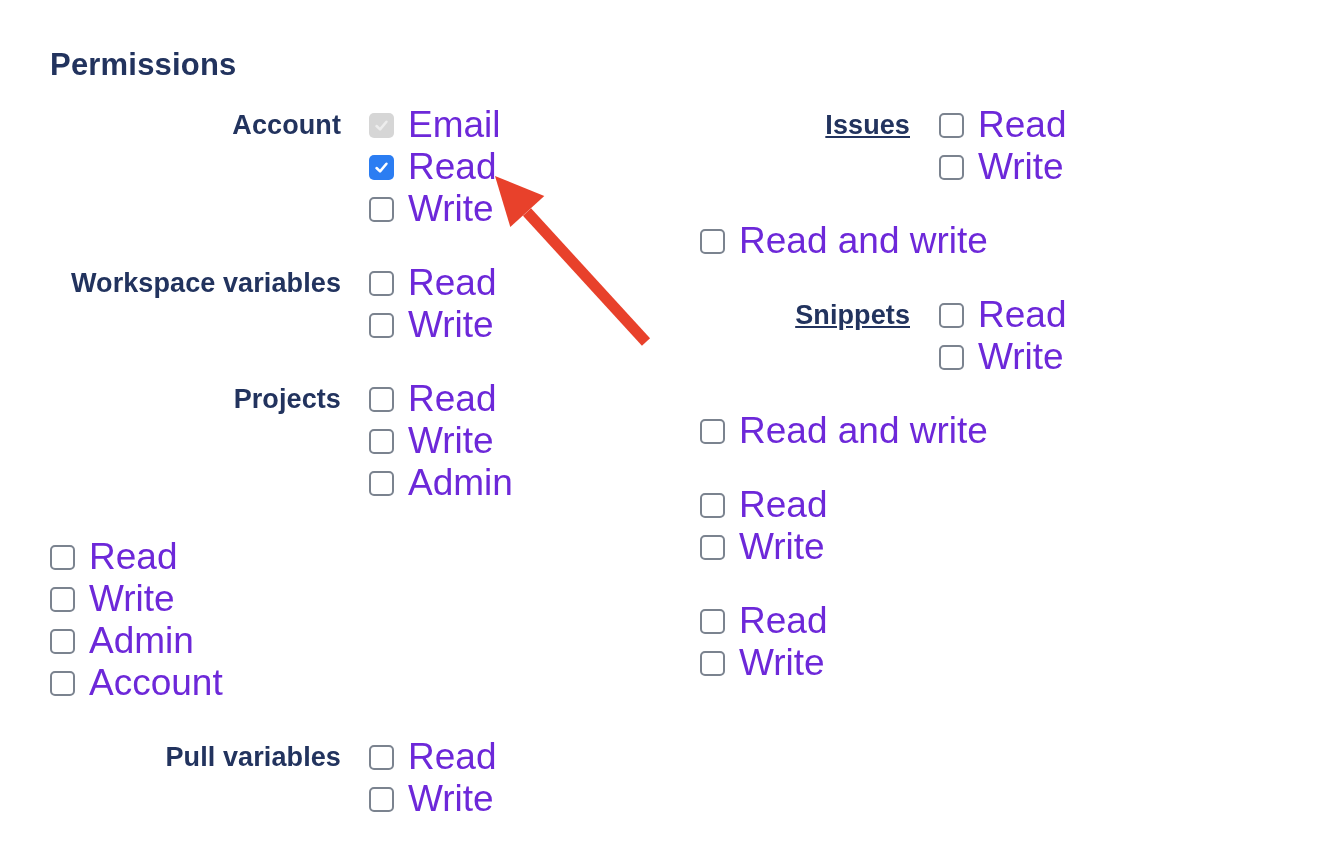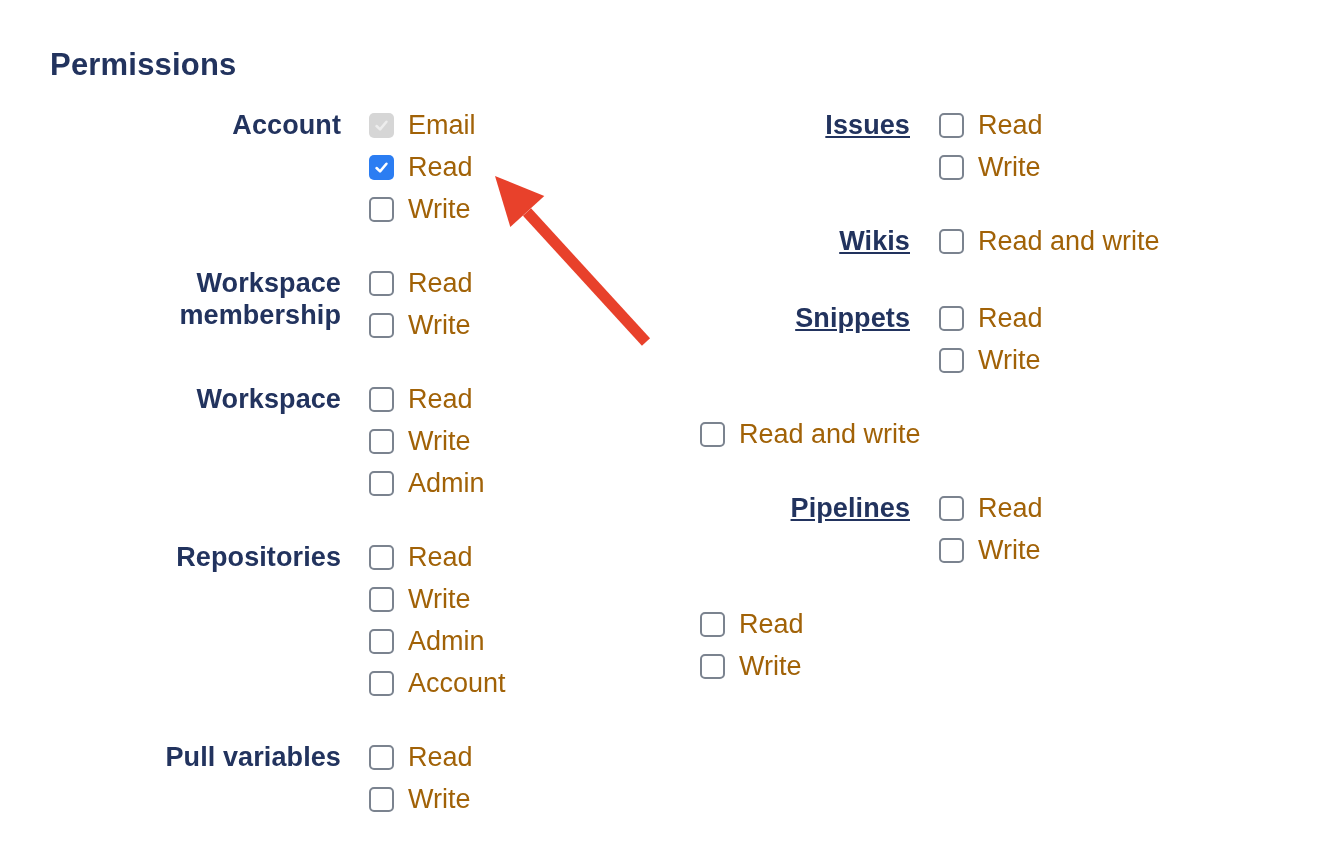--- a/index.html
+++ b/index.html
@@ -73,22 +73,22 @@
     color: #ffffff;
   }
   .checkbox.checked .check-icon { display: block; }
   .checkbox.disabled {
     border: none;
     background: #d6d6d6;
     color: #ededed;
     cursor: default;
   }
   .opt-label {
-    font-size: 27px;
-    color: #a16207;
+    font-size: 37px;
+    color: #6d28d9;
     line-height: 26px;
     white-space: nowrap;
   }
   .annotation-arrow {
     position: absolute;
     left: 0; top: 0;
     width: 1322px; height: 844px;
     pointer-events: none;
   }
 </style>
@@ -119,38 +119,38 @@
   </div>
         <div class="perm-row">
     <span class="checkbox">
       
     </span>
     <span class="opt-label">Write</span>
   </div>
       </div>
   </div>
     <div class="perm-group">
-    <div class="group-label">Workspace membership</div>
-    <div class="perm-rows">
-        <div class="perm-row">
-    <span class="checkbox">
-      
-    </span>
-    <span class="opt-label">Read</span>
-  </div>
-        <div class="perm-row">
-    <span class="checkbox">
-      
-    </span>
-    <span class="opt-label">Write</span>
-  </div>
-      </div>
-  </div>
-    <div class="perm-group">
-    <div class="group-label">Workspace</div>
+    <div class="group-label">Workspace variables</div>
+    <div class="perm-rows">
+        <div class="perm-row">
+    <span class="checkbox">
+      
+    </span>
+    <span class="opt-label">Read</span>
+  </div>
+        <div class="perm-row">
+    <span class="checkbox">
+      
+    </span>
+    <span class="opt-label">Write</span>
+  </div>
+      </div>
+  </div>
+    <div class="perm-group">
+    <div class="group-label">Projects</div>
     <div class="perm-rows">
         <div class="perm-row">
     <span class="checkbox">
       
     </span>
     <span class="opt-label">Read</span>
   </div>
         <div class="perm-row">
     <span class="checkbox">
       
@@ -159,21 +159,20 @@
   </div>
         <div class="perm-row">
     <span class="checkbox">
       
     </span>
     <span class="opt-label">Admin</span>
   </div>
       </div>
   </div>
     <div class="perm-group">
-    <div class="group-label">Repositories</div>
     <div class="perm-rows">
         <div class="perm-row">
     <span class="checkbox">
       
     </span>
     <span class="opt-label">Read</span>
   </div>
         <div class="perm-row">
     <span class="checkbox">
       
@@ -224,21 +223,20 @@
   </div>
         <div class="perm-row">
     <span class="checkbox">
       
     </span>
     <span class="opt-label">Write</span>
   </div>
       </div>
   </div>
     <div class="perm-group">
-    <div class="group-label">Wikis</div>
     <div class="perm-rows">
         <div class="perm-row">
     <span class="checkbox">
       
     </span>
     <span class="opt-label">Read and write</span>
   </div>
       </div>
   </div>
     <div class="perm-group">
@@ -262,21 +260,20 @@
     <div class="perm-rows">
         <div class="perm-row">
     <span class="checkbox">
       
     </span>
     <span class="opt-label">Read and write</span>
   </div>
       </div>
   </div>
     <div class="perm-group">
-    <div class="group-label">Pipelines</div>
     <div class="perm-rows">
         <div class="perm-row">
     <span class="checkbox">
       
     </span>
     <span class="opt-label">Read</span>
   </div>
         <div class="perm-row">
     <span class="checkbox">
       

